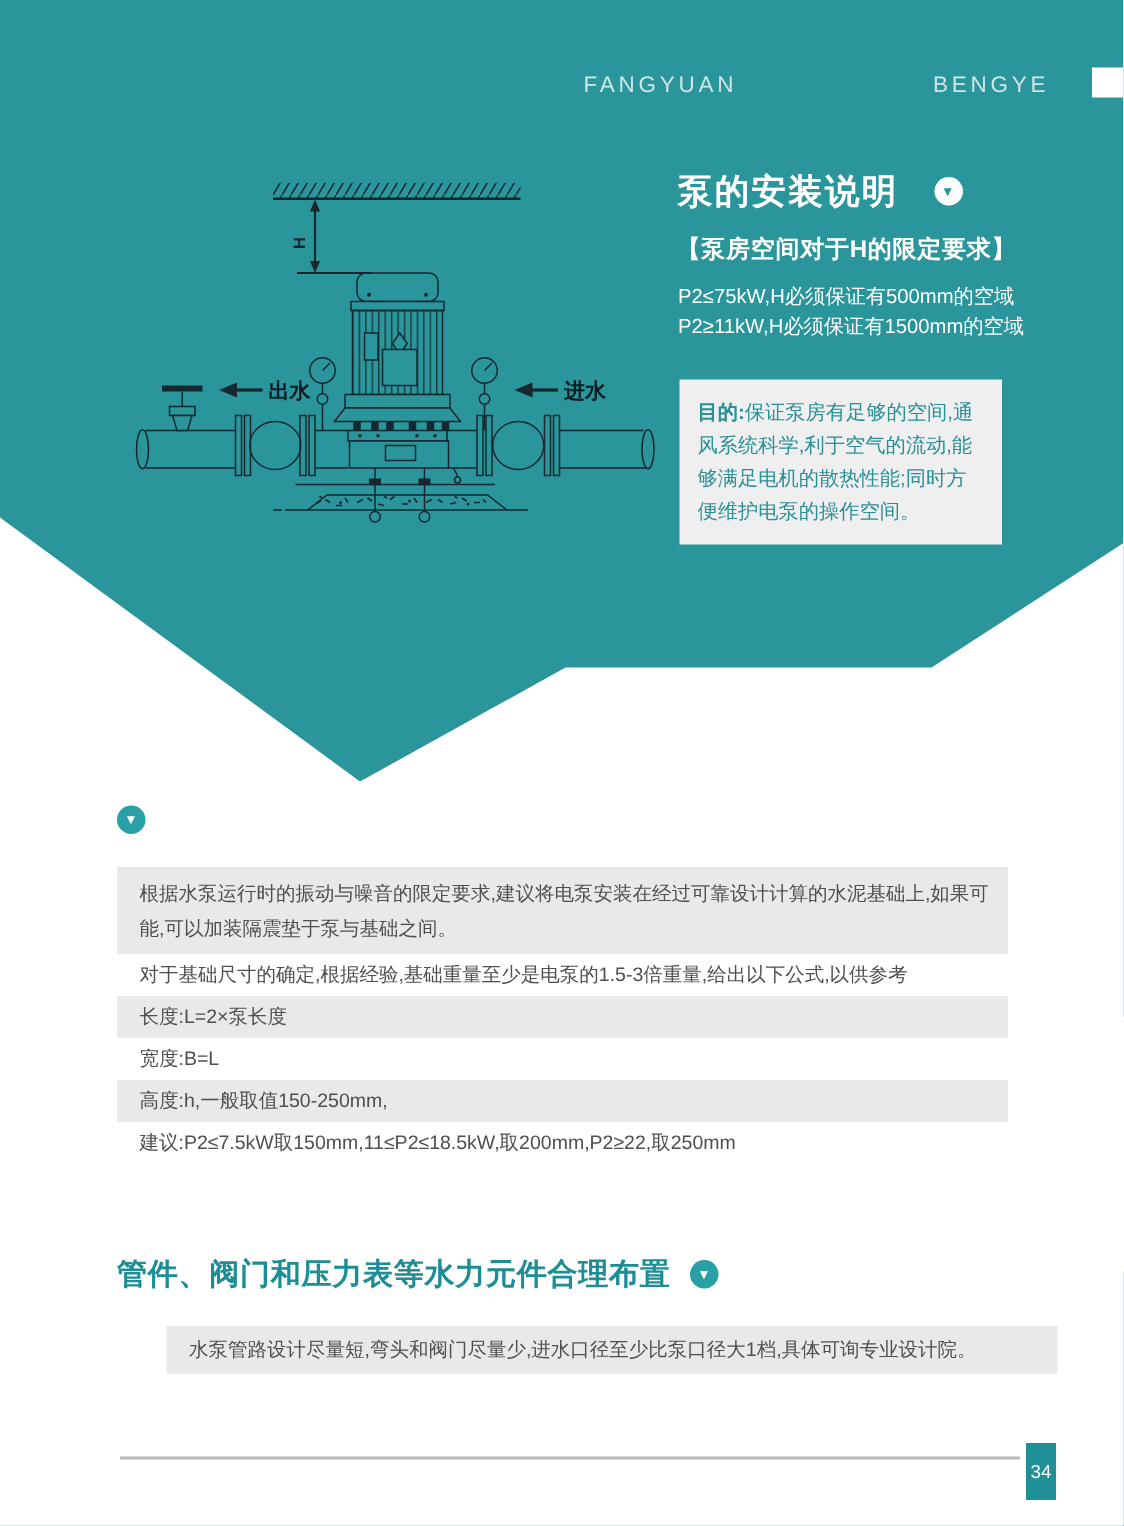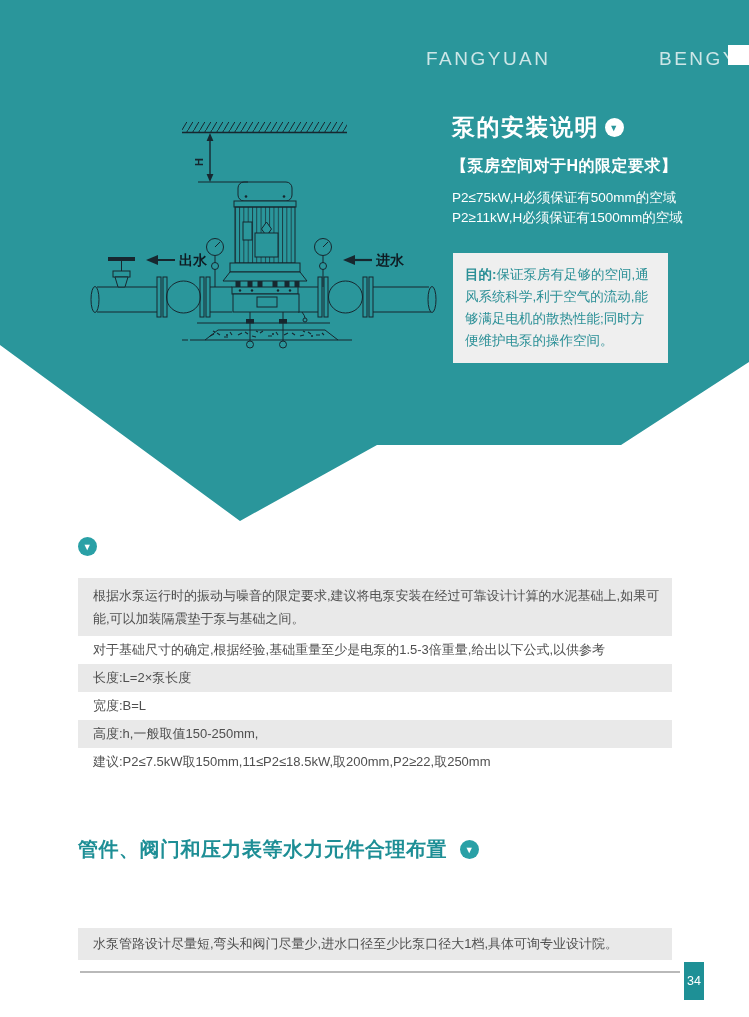--- a/index.html
+++ b/index.html
@@ -2,41 +2,41 @@
 <html><head>
 <meta charset="utf-8">
 <style>
   html,body{margin:0;padding:0;background:#fff;}
   .page{position:relative;width:749px;height:1017px;background:#ffffff;overflow:hidden;
         font-family:"Liberation Sans","DejaVu Sans",sans-serif;}
   
   .hero{position:absolute;left:0;top:0;width:749px;height:521px;background:#2A969B;
         clip-path:polygon(0 0,749px 0,749px 362px,621px 445px,377px 445px,240px 521px,0 345px);}
   .white-tab{position:absolute;left:728px;top:45px;width:21px;height:20px;background:#ffffff;}
-  .brand{position:absolute;top:48px;color:#CDE6E7;font-size:19px;letter-spacing:2.5px;font-weight:400;margin-left:37px;}
+  .brand{position:absolute;top:48px;color:#CDE6E7;font-size:15px;letter-spacing:2.5px;font-weight:400;}
   .brand-l{left:389px;} .brand-r{left:622px;}
-  .hero-title{position:absolute;left:452px;top:112px;display:flex;align-items:center;gap:6px;
+  .hero-title{position:absolute;left:452px;top:112px;display:flex;align-items:center;gap:24px;
               color:#ffffff;font-size:23px;font-weight:bold;letter-spacing:1.5px;}
   .circle{width:19px;height:19px;border-radius:50%;display:flex;align-items:center;justify-content:center;flex:0 0 auto;}
   .circle .tri{font-size:9px;line-height:1;transform:translateY(0.5px);}
   .circle.white{background:#ffffff;} .circle.white .tri{color:#2A969B;}
   .circle.teal{background:#29A0A6;} .circle.teal .tri{color:#ffffff;}
   .hero-sub{position:absolute;left:451px;top:156px;color:#ffffff;font-size:16px;font-weight:bold;letter-spacing:0.5px;}
   .req{position:absolute;left:452px;color:#ffffff;font-size:13.5px;}
   .req-1{top:189px;} .req-2{top:209px;}
   .purpose{position:absolute;left:453px;top:253px;width:215px;box-sizing:border-box;
            background:#EFEFEF;color:#2A8F96;font-size:13.5px;line-height:22px;padding:11px 12px;}
   .purpose b{font-weight:bold;margin-top:12px;}
   .diagram{position:absolute;left:80px;top:100px;}
   
   .sec-head{position:absolute;left:78px;display:flex;align-items:center;gap:13px;
             color:#1D8E95;font-size:20px;font-weight:bold;letter-spacing:0.5px;}
   .sec-head.h1{top:537px;} .sec-head.h2{top:836px;}
   .tbl{position:absolute;left:78px;width:594px;}
-  .tbl1{top:578px;} .tbl2{top:928px;}
+  .tbl1{top:578px;} .tbl2{top:884px;margin-left:33px;}
   .row{display:flex;align-items:center;box-sizing:border-box;height:28px;
        padding:0 4px 0 15px;font-size:13px;color:#4F4F4F;background:#ffffff;}
   .tbl1 .row:nth-child(odd){background:#E9E9E9;}
   .row.tall{height:58px;line-height:23px;}
   .tbl2 .row{background:#E9E9E9;height:32px;}
   
   .rule{position:absolute;left:80px;top:971px;width:600px;height:2px;background:#B9B9B9;}
   .page-num{position:absolute;left:684px;top:962px;width:20px;height:38px;background:#1E9096;
             color:#ffffff;font-size:12.5px;display:flex;align-items:center;justify-content:center;}
 </style>

